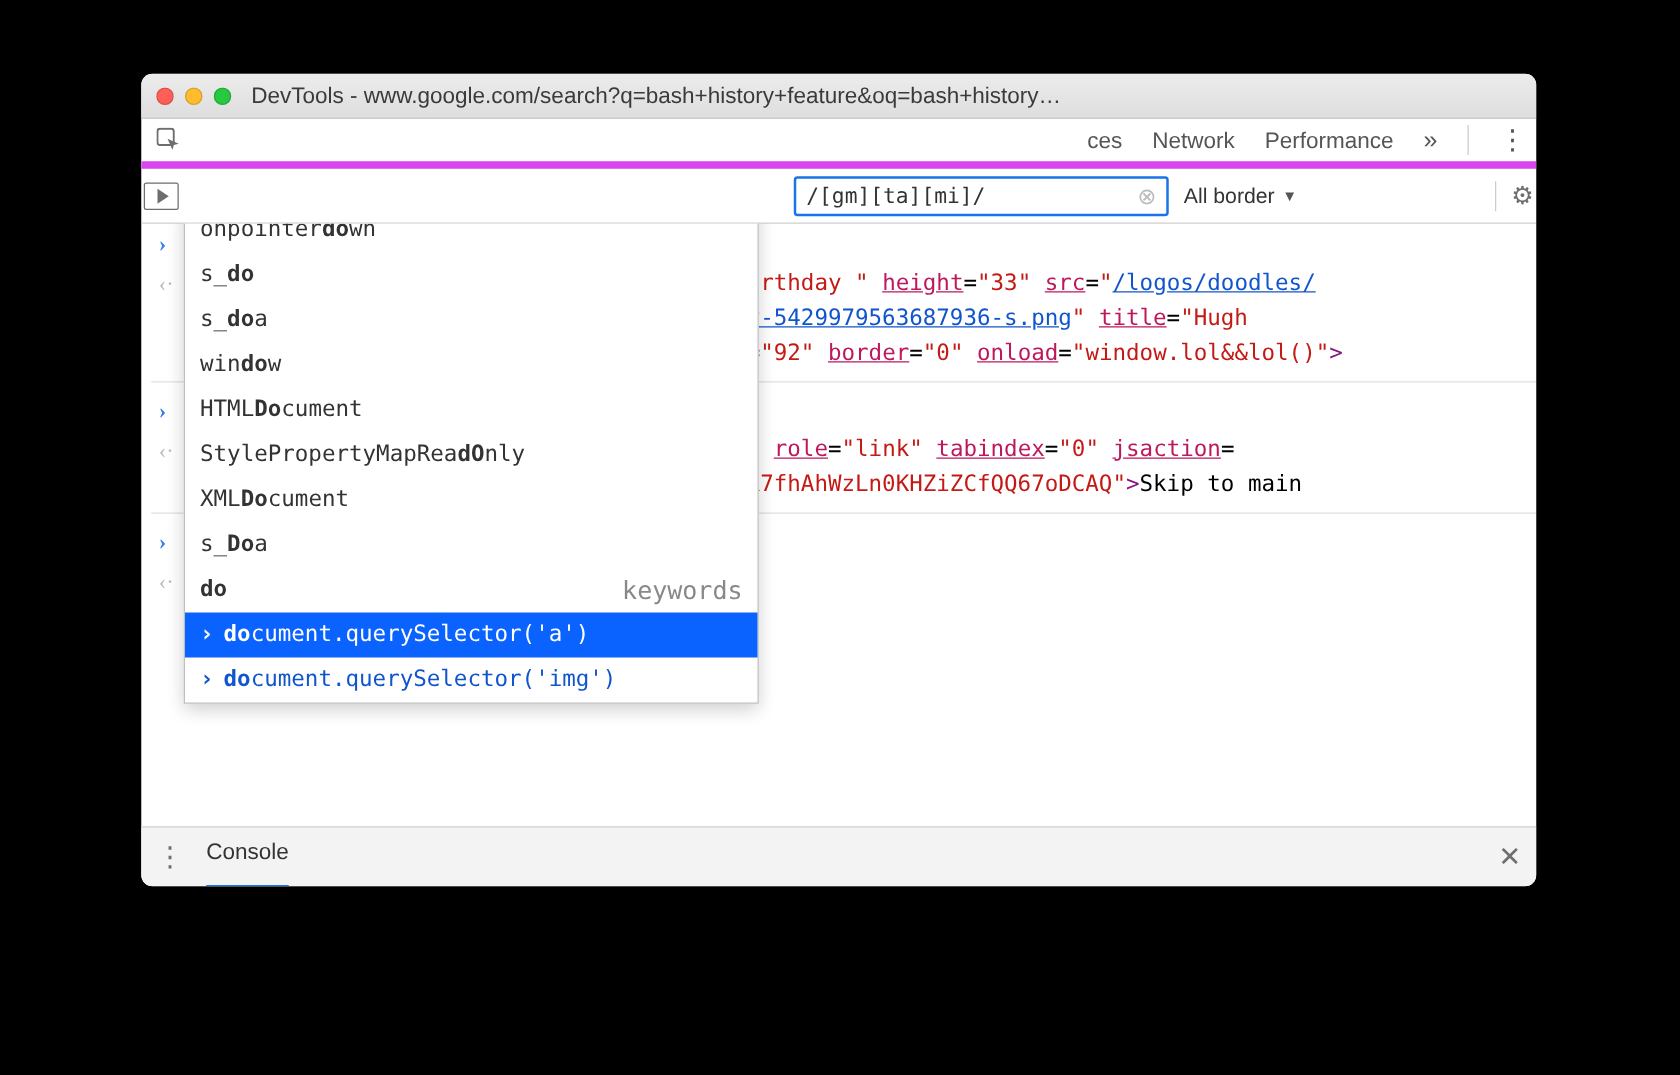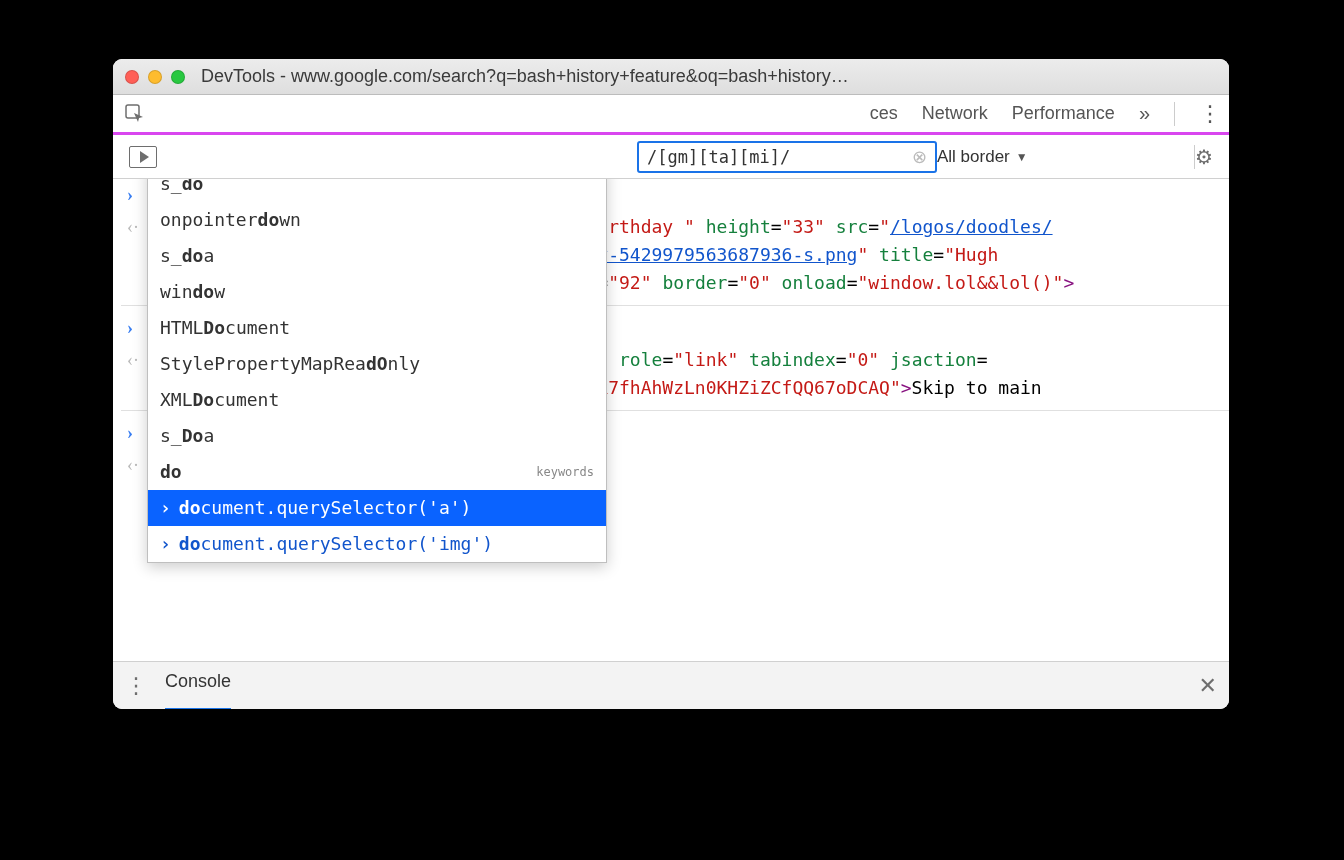--- a/index.html
+++ b/index.html
@@ -26,35 +26,35 @@
     display: flex; align-items: center;
     padding: 0 12px;
     gap: 10px;
   }
   .traffic { display:flex; gap:9px; }
   .dot { width:14px; height:14px; border-radius:50%; border:0.5px solid rgba(0,0,0,.15);}
   .dot.red{background:#ff5f57;} .dot.yellow{background:#febc2e;} .dot.green{background:#28c840;}
   .title { color:#3a3a3a; font-size:18px; margin-left:6px; white-space:nowrap; overflow:hidden; text-overflow:ellipsis;}
   .tabs {
     height: 40px;
-    border-bottom: 3px solid #d946ef;
+    border-bottom: 6px solid #d946ef;
     display:flex; align-items:center;
     color:#555; font-size:18px;
     padding: 0 8px;
     gap:24px;
   }
   .tabs .icon-btn { width:28px; display:flex; justify-content:center; color:#6e6e6e;}
   .tab-item { cursor:pointer; }
   .tabs .spacer{flex:1;}
   .tabs .more{font-size:20px;color:#555;}
   .tabs .kebab{font-size:22px;color:#555;letter-spacing:0;}
   .tabs .sep{width:1px;height:24px;background:#ccc;}
   .filterbar{
     height:44px;border-bottom:1px solid #d0d0d0;
-    display:flex;align-items:center;padding:0 16px;gap:0;
+    display:flex;align-items:center;padding:0 2px;gap:12px;
   }
   .filterbar .play-btn{width:28px;display:flex;justify-content:center; border:1px solid #6e6e6e;border-radius:2px;height:22px;align-items:center;position:relative;}
   .filterbar .play-btn::before{content:"";border-left:9px solid #6e6e6e;border-top:6px solid transparent;border-bottom:6px solid transparent;margin-left:2px;}
   .filter-input{
     border:2px solid #1a73e8; border-radius:3px;
     height:32px; width:300px; margin-left:480px;
     display:flex;align-items:center;padding:0 8px;background:#fff;
   }
   .filter-input input{border:none;outline:none;flex:1;font-family:Menlo,monospace;font-size:17px;color:#333;}
   .filter-input .clear{color:#bbb;font-size:18px;cursor:pointer;}
@@ -65,33 +65,33 @@
     flex:1; position:relative;
     font-family:Menlo,Consolas,monospace; font-size:18px; line-height:28px;
     overflow:hidden;
     padding-left:8px;
   }
   .row{display:flex;align-items:flex-start;padding:2px 6px;}
   .gut{width:26px;color:#888;flex-shrink:0;font-family:-apple-system;}
   .gut.prompt{color:#367cf1;font-weight:bold;}
   .gut.ret{color:#bbb;}
   .code{flex:1;white-space:pre-wrap;word-break:break-all;}
-  .str{color:#c41a16;} .attr{color:#15803d;} .link{color:#1155cc;text-decoration:underline;} .tag{color:#881280;}
+  .str{color:#c41a16;} .attr{color:#be185d;text-decoration:underline;} .link{color:#1155cc;text-decoration:underline;} .tag{color:#881280;}
   .typed-do{color:#1155cc;}
   .ghost{color:#b8b8b8;}
   .res-link{color:#994500;}
   .hrsep{border-top:1px solid #e0e0e0;margin:6px 0;}
   .autocomplete{
     position:absolute; left:34px; top:-14px; width:460px;
     background:#fff; border:1px solid #bfbfbf; box-shadow:0 4px 14px rgba(0,0,0,0.2);
     font-family:Menlo,monospace; font-size:18px; color:#333;
     z-index:5;
   }
   .ac-item{padding:4px 12px;display:flex;align-items:center;gap:8px;cursor:pointer;}
-  .ac-item .hint{margin-left:auto;color:#888;font-size:12px;}
+  .ac-item .hint{margin-left:auto;color:#888;font-size:20px;}
   .ac-item.sel{background:#0a63ff;color:#fff;}
   .ac-item .hist{font-weight:bold;}
   .ac-item.sel .hist{color:#fff;}
   .ac-item .match{font-weight:bold;}
   .drawer{
     height:48px;border-top:1px solid #d0d0d0;background:#f3f3f3;
     display:flex;align-items:center;padding:0 12px;gap:18px;font-size:18px;color:#333;
   }
   .drawer .kebab{font-size:22px;color:#6e6e6e;}
   .drawer-tab{padding-bottom:16px;margin-top:10px;border-bottom:3px solid #1a73e8;color:#333;}
@@ -140,24 +140,24 @@
     </div>
     <span style="flex:1"></span>
     <span class="sep" style="width:1px;height:24px;background:#ccc;display:block;"></span>
     <span class="gear">⚙</span>
   </div>
 
   <div class="content">
 
     <div class="autocomplete" id="ac">
         <div class="ac-item">
+          <span>onpointer<span class="match">do</span>wn</span>
+        </div>
+        <div class="ac-item">
           <span>s_<span class="match">do</span></span>
-        </div>
-        <div class="ac-item">
-          <span>onpointer<span class="match">do</span>wn</span>
         </div>
         <div class="ac-item">
           <span>s_<span class="match">do</span>a</span>
         </div>
         <div class="ac-item">
           <span>win<span class="match">do</span>w</span>
         </div>
         <div class="ac-item">
           <span>HTML<span class="match">Do</span>cument</span>
         </div>

